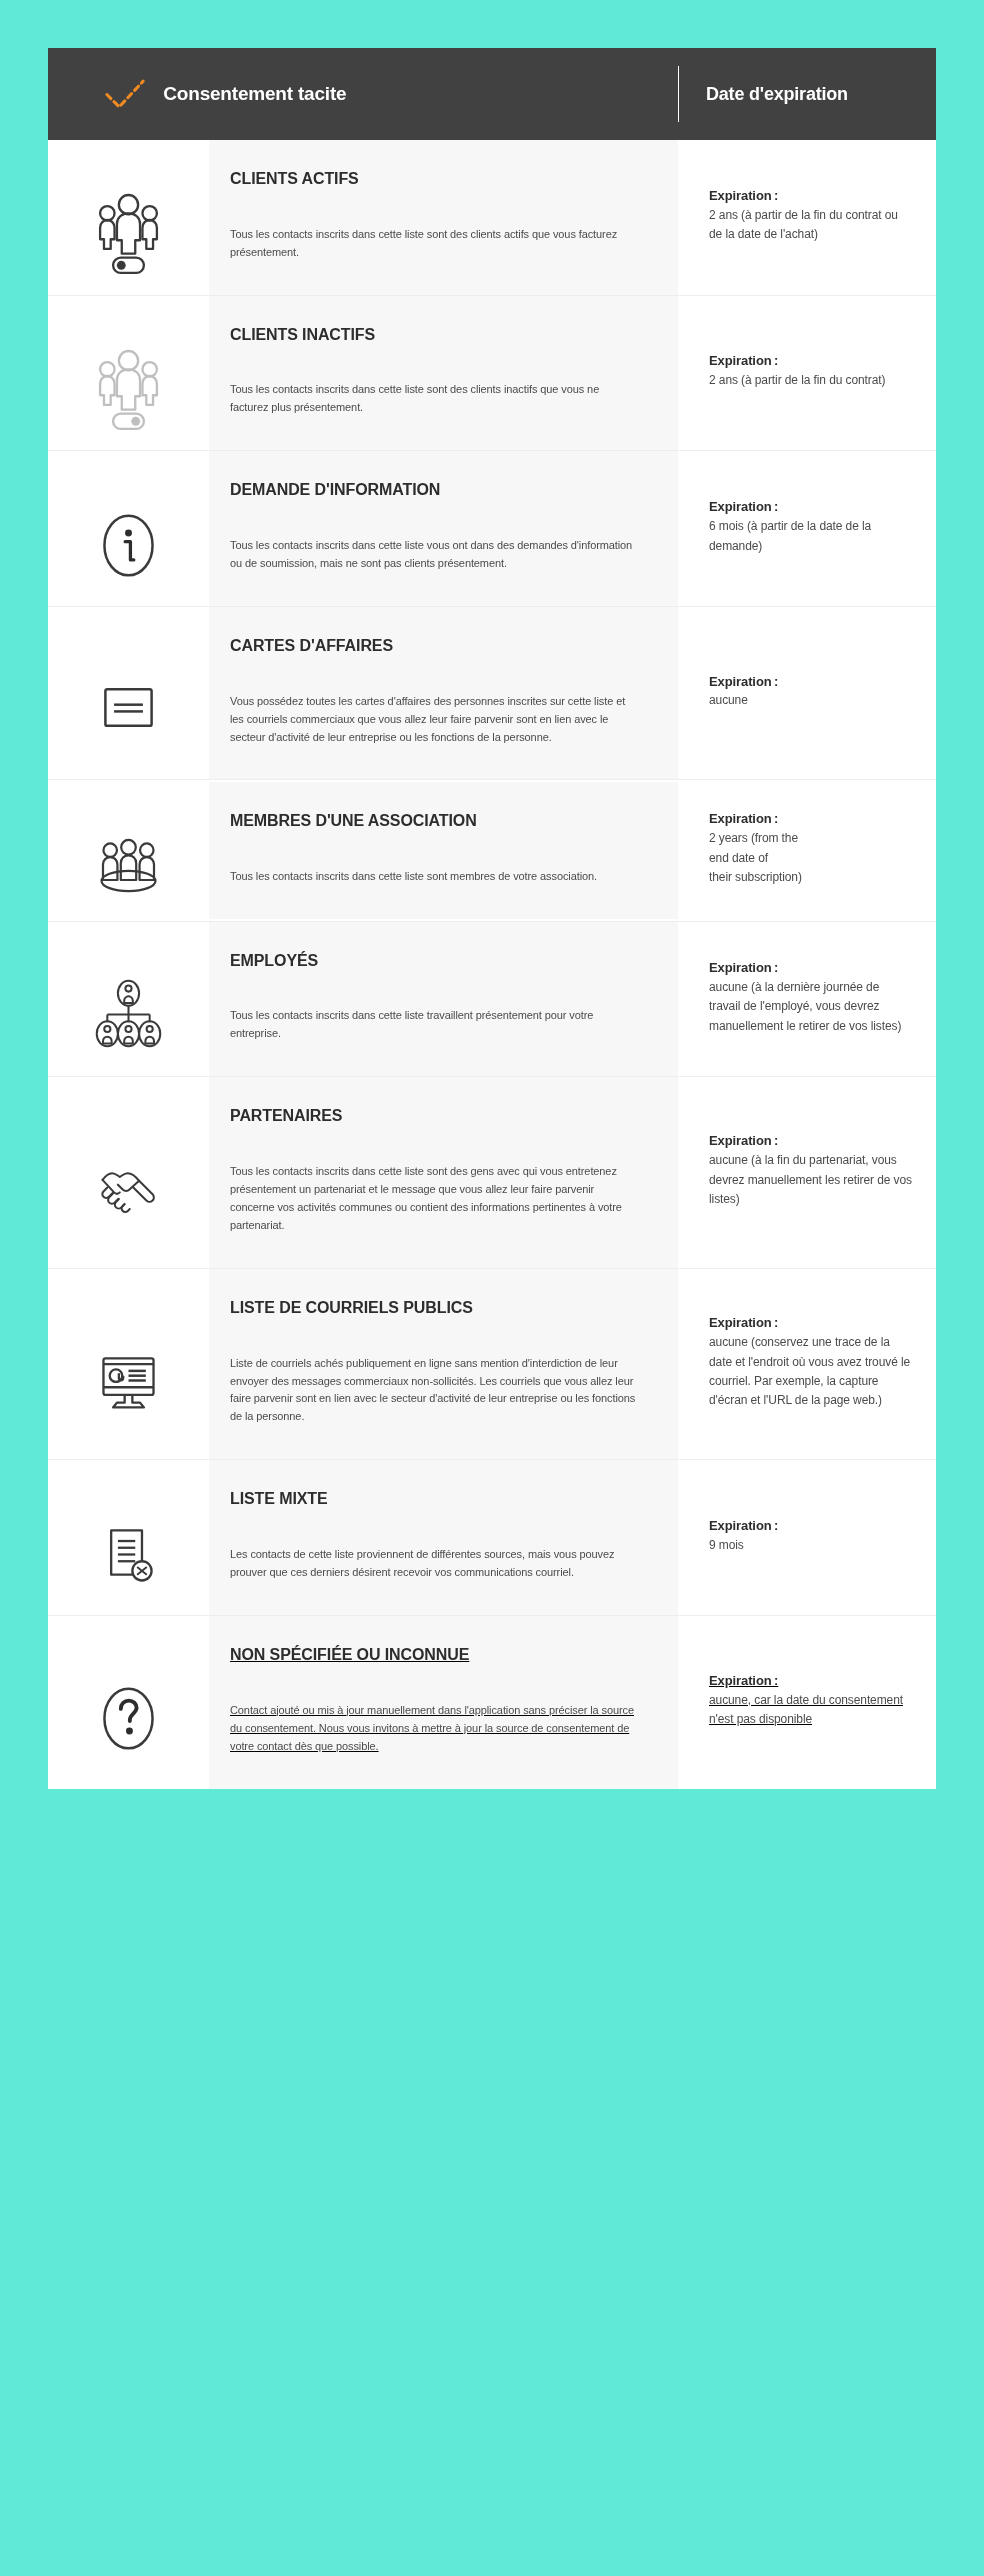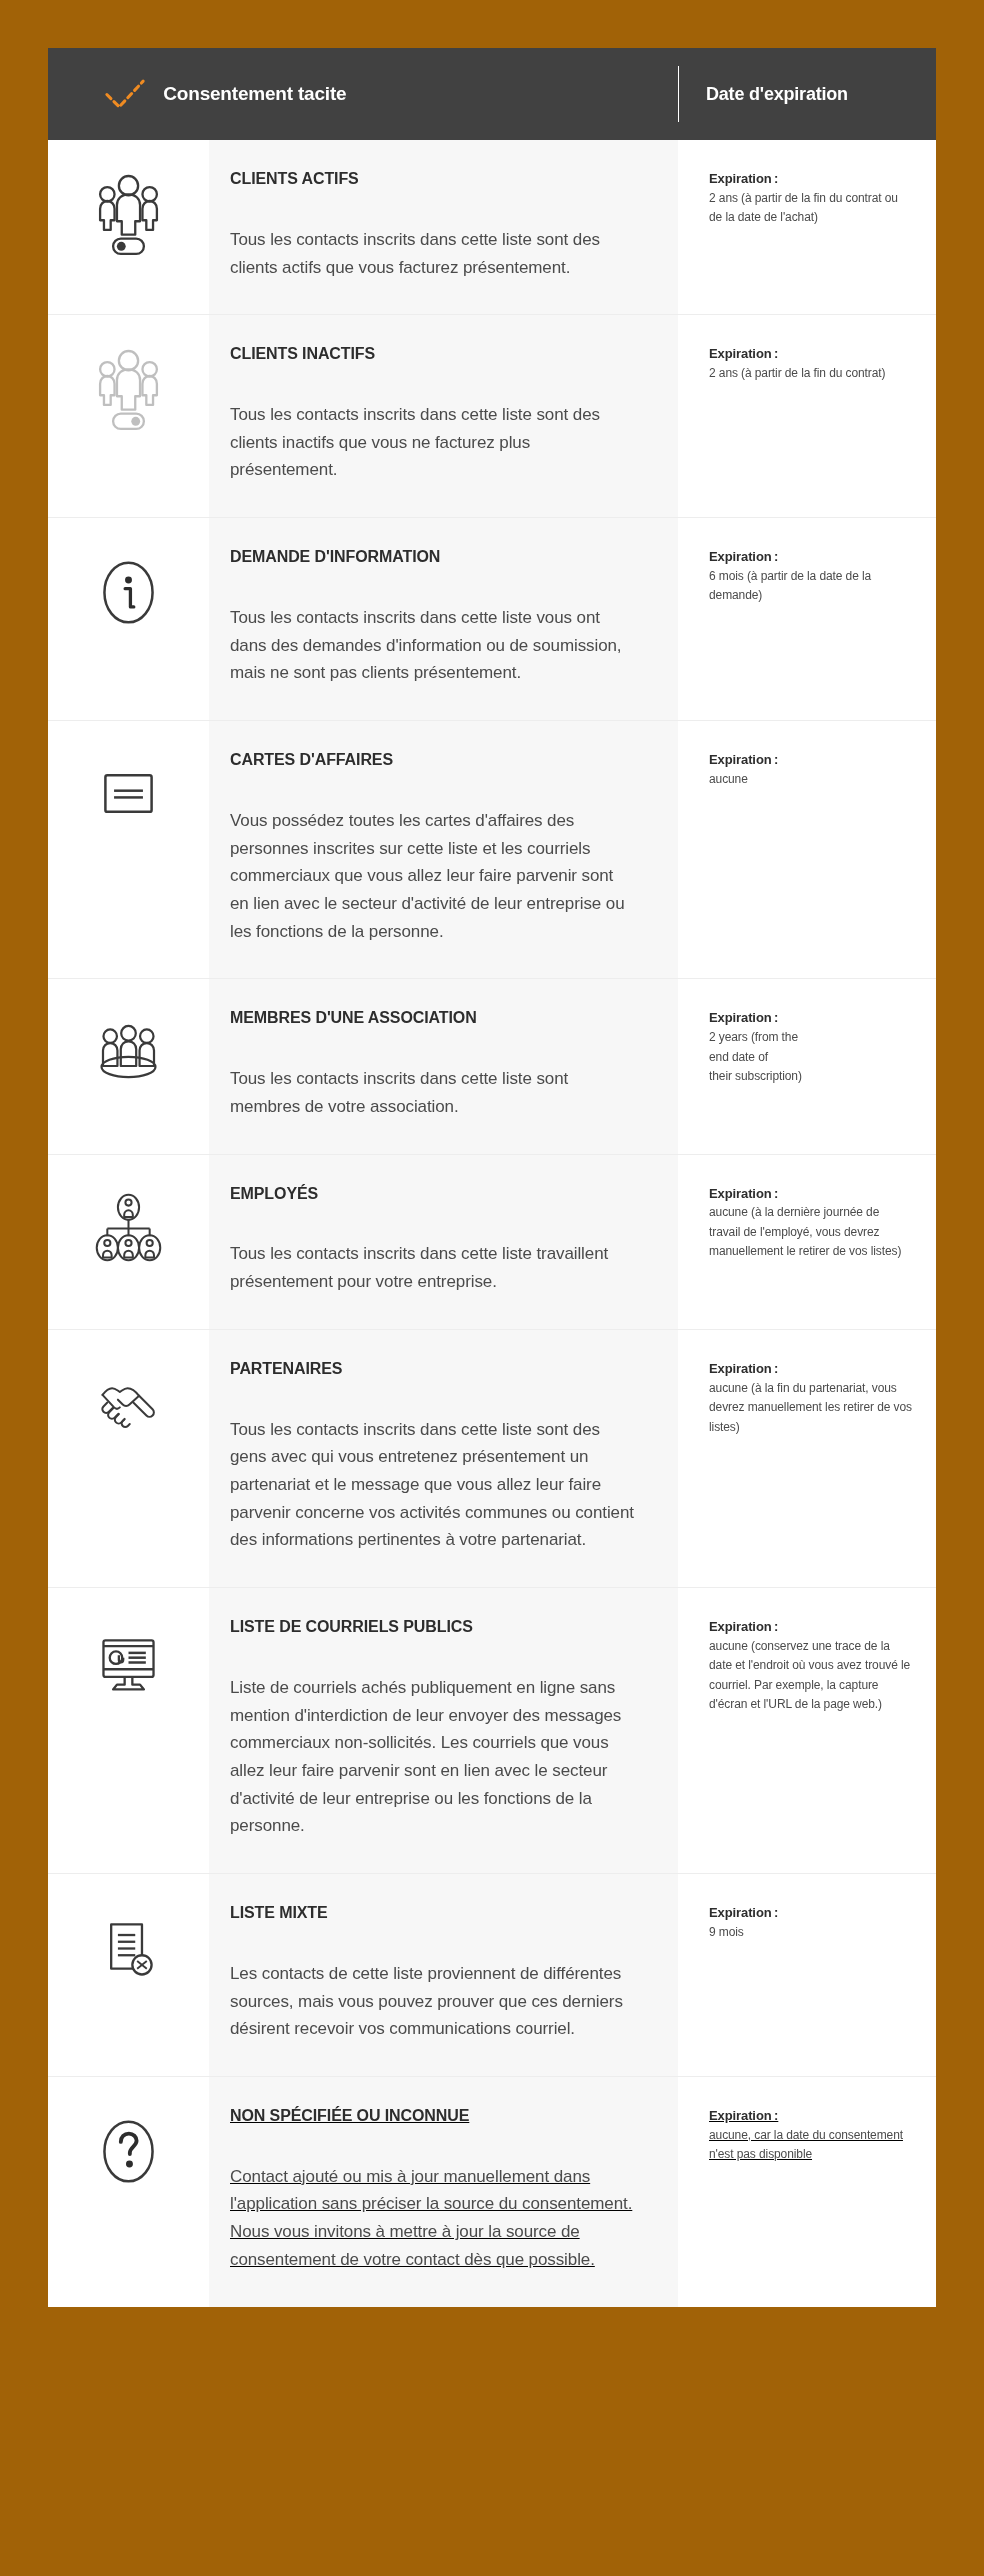--- a/index.html
+++ b/index.html
@@ -5,21 +5,21 @@
   * { box-sizing: border-box; margin: 0; padding: 0; }
   html, body {
     width: 984px;
     height: 2576px;
     background: #e5e5e5;
     font-family: "Liberation Sans", sans-serif;
   }
   .page {
     width: 984px;
     height: 2576px;
-    background: #a16207;
+    background: #5eead4;
     padding: 48px 0 54px 48px;
   }
   .table {
     width: 888px;
     background: #ffffff;
   }
 
   
   .thead {
     display: flex;
@@ -50,20 +50,21 @@
     border-left: 1.9px solid #ffffff;
     padding-left: 27px;
   }
   .thead-right .thead-title { font-size: 18px; }
 
   
   .row {
     display: flex;
     border-bottom: 1px solid #ededed;
     background: #ffffff;
+    align-items: center;
   }
   .row:last-child { border-bottom: none; text-decoration: underline; }
 
   .cell-icon {
     flex: 0 0 161px;
     width: 161px;
     background: #ffffff;
     display: flex;
     justify-content: center;
     padding-top: 33px;
@@ -82,21 +83,21 @@
 
   .row-title {
     font-size: 16px;
     font-weight: bold;
     color: #2d2d2d;
     letter-spacing: -0.1px;
     margin-bottom: 4.8px;
     line-height: 1.3;
   }
   .row-desc {
-    font-size: 17px;
+    font-size: 11px;
     color: #4b4b4b;
     line-height: 1.63;
     letter-spacing: -0.1px;
     margin-top: 36px;
   }
   .exp-label {
     font-size: 13px;
     font-weight: bold;
     color: #2d2d2d;
     margin-bottom: 2.9px;

